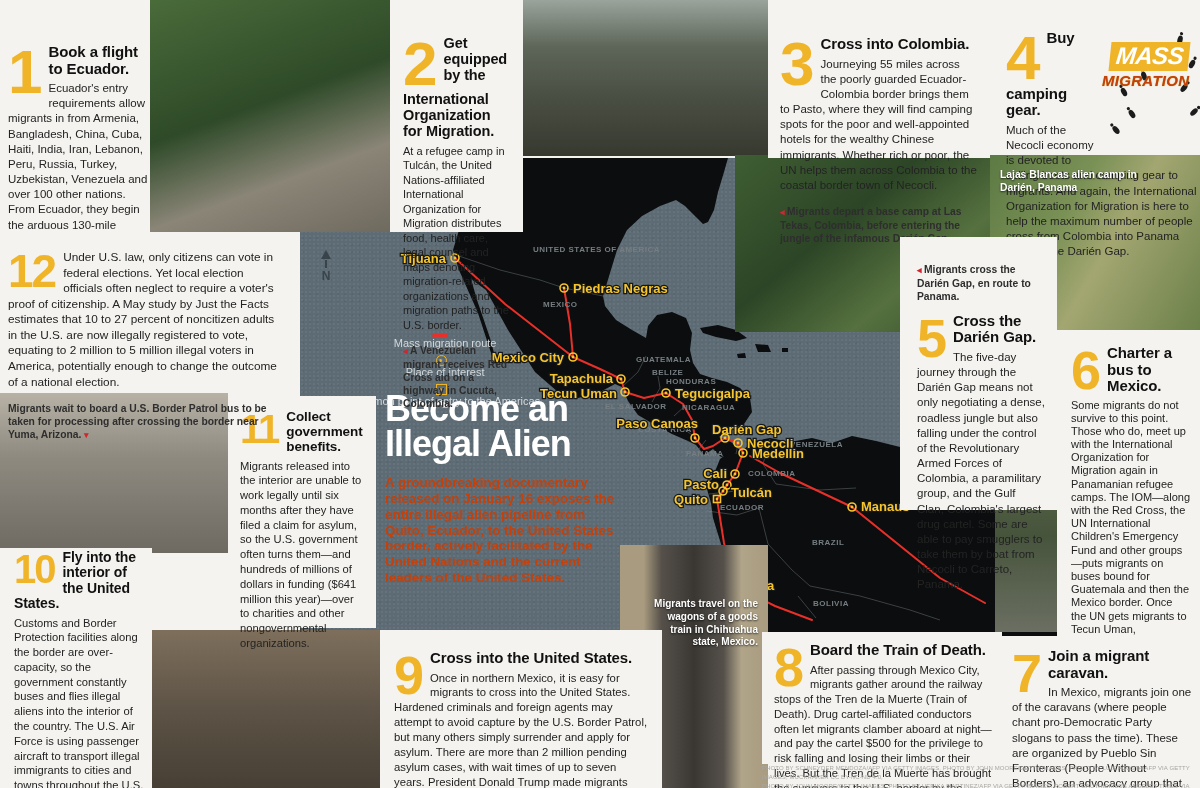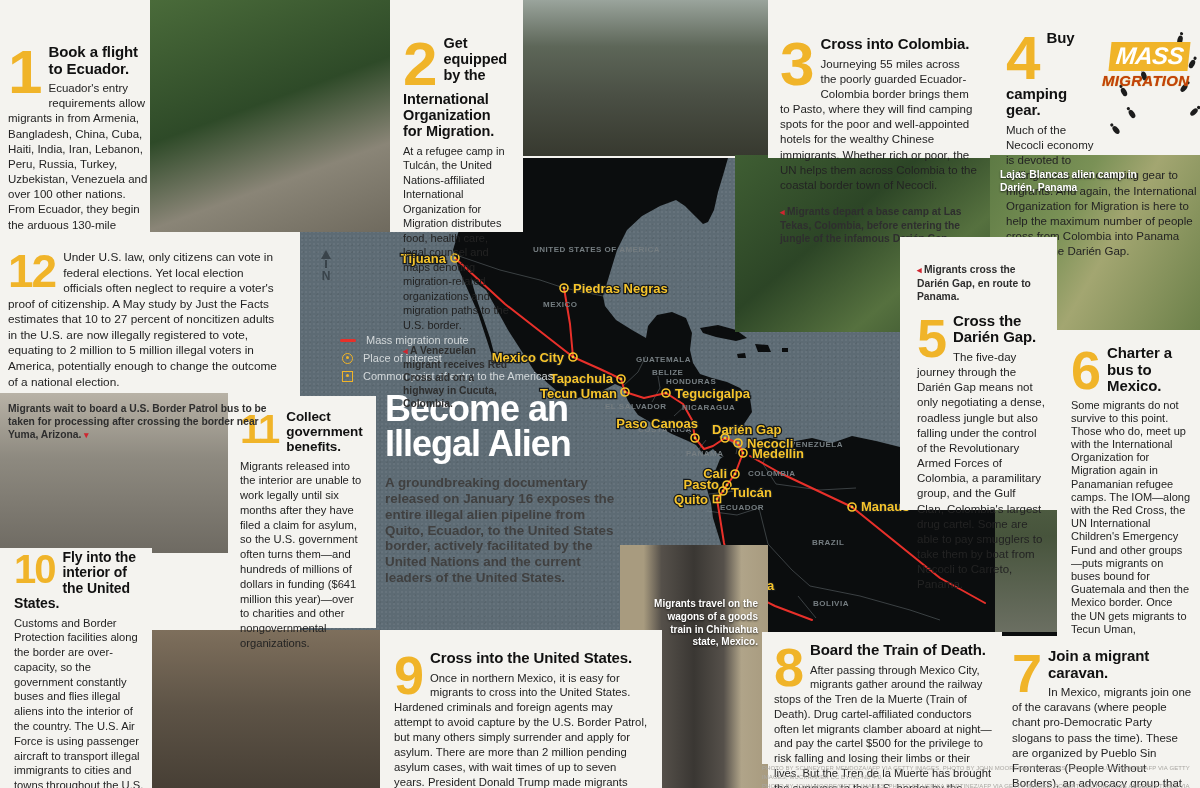--- a/index.html
+++ b/index.html
@@ -15,21 +15,21 @@
   .land{fill:#0B0D0E;}
   .border{fill:none;stroke:#8A9299;stroke-width:.7;opacity:.55;}
   .route{fill:none;stroke:#E8302A;stroke-width:2;stroke-linejoin:round;stroke-linecap:round;}
   .mring{fill:none;stroke:#F6C42C;stroke-width:1.6;}
   .mdot{fill:#F6C42C;}
   .city{font-family:"Liberation Sans",sans-serif;font-weight:700;font-size:13px;fill:#F6C42C;
         paint-order:stroke;stroke:#15191B;stroke-width:2.5px;}
   .country{font-family:"Liberation Sans",sans-serif;font-weight:600;font-size:8px;fill:#757D81;letter-spacing:.5px;}
   
   .legend{position:absolute;left:340px;top:334px;z-index:5;}
-  .legend .row{display:flex;align-items:center;margin-bottom:6px;}
+  .legend .row{display:flex;align-items:center;margin-bottom:6px;flex-direction:column;}
   .legend .lab{font-size:11px;color:#D3D8DA;margin-left:10px;}
   .sw-route{width:16px;height:3px;background:#E8302A;border-radius:2px;}
   .sw-circle,.sw-square{width:9px;height:9px;border:1.6px solid #F0B429;position:relative;margin-left:2px;}
   .sw-circle{border-radius:50%;}
   .sw-circle::after,.sw-square::after{content:"";position:absolute;left:2.6px;top:2.6px;width:3px;height:3px;background:#F0B429;border-radius:50%;}
   .compass{position:absolute;left:318px;top:250px;z-index:5;color:#39434A;font-weight:700;font-size:12px;text-align:center;width:16px;line-height:1;}
   .compass .arrow{width:0;height:0;border-left:5px solid transparent;border-right:5px solid transparent;border-bottom:9px solid #39434A;margin:0 auto 1px;}
   .compass .stem{width:2px;height:8px;background:#39434A;margin:0 auto 2px;}
   
   .photo{position:absolute;z-index:10;}
@@ -69,21 +69,21 @@
   #s10{left:0;top:548px;width:152px;height:240px;padding:2px 6px 0 14px;}
   #s10 h3{font-size:14px;} #s10 p{font-size:11.2px;}
   #s11{left:228px;top:396px;width:148px;height:232px;padding:14px 10px 0 12px;}
   #s11 h3{font-size:13.5px;} #s11 p{font-size:11.2px;}
   #s12{left:0;top:232px;width:300px;height:161px;padding:18px 22px 0 8px;}
   #s12 p{font-size:11.8px;}
   .capblock{margin-top:12px;}
   
   #title-block{position:absolute;left:385px;top:392px;width:240px;z-index:5;}
   #title-block .tl{font-size:36px;font-weight:900;color:#fff;line-height:.96;letter-spacing:-1px;}
-  #deck{margin-top:14px;font-size:13.4px;font-weight:700;color:#404040;line-height:1.18;width:238px;}
+  #deck{margin-top:14px;font-size:13.4px;font-weight:700;color:#c2410c;line-height:1.18;width:238px;}
   
   .logo-box{float:right;width:100px;height:128px;position:relative;margin-left:4px;}
   .logo-box svg{position:absolute;left:0;top:0;}
   .mass{position:absolute;left:10px;top:12px;background:#F0B429;color:#fff;font-style:italic;font-weight:900;
         font-size:24px;line-height:1;padding:2px 6px 3px;transform:skewX(-6deg);letter-spacing:-.5px;z-index:2;}
   .migration{position:absolute;left:2px;top:42px;color:#c2410c;font-style:italic;font-weight:900;font-size:15px;
         letter-spacing:.3px;z-index:2;text-shadow:0 0 1px #c98f00;}
   
   #credits{position:absolute;left:762px;top:764px;width:438px;z-index:40;color:#A9A7A2;font-size:6px;line-height:1.5;letter-spacing:.1px;}
 </style>

